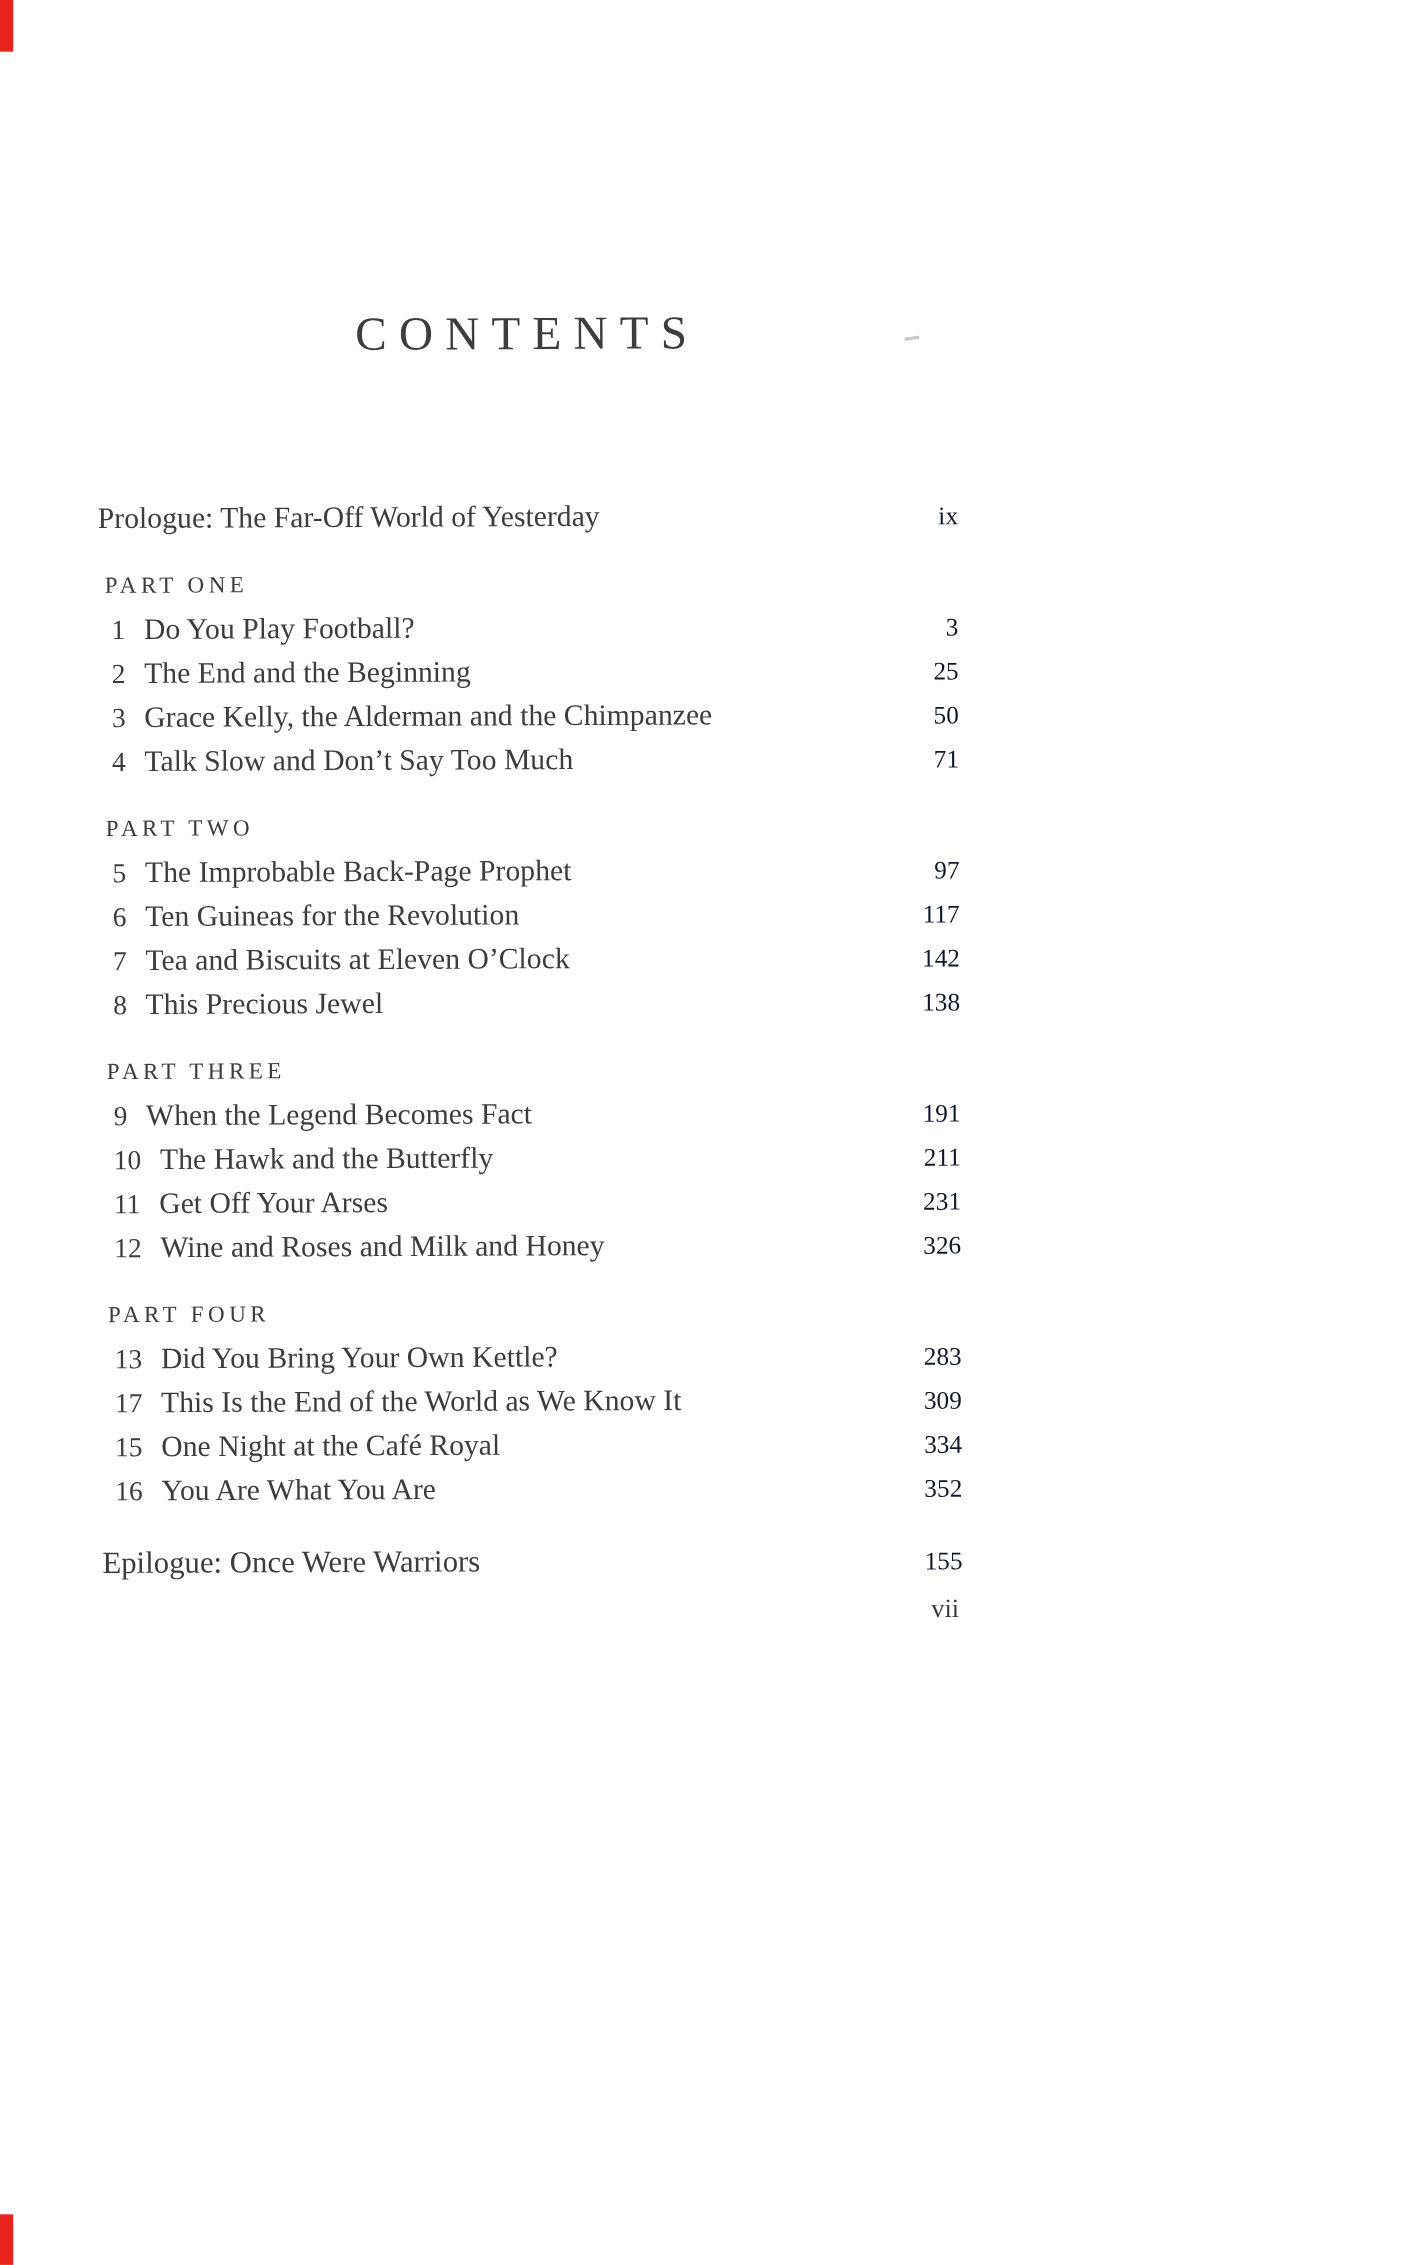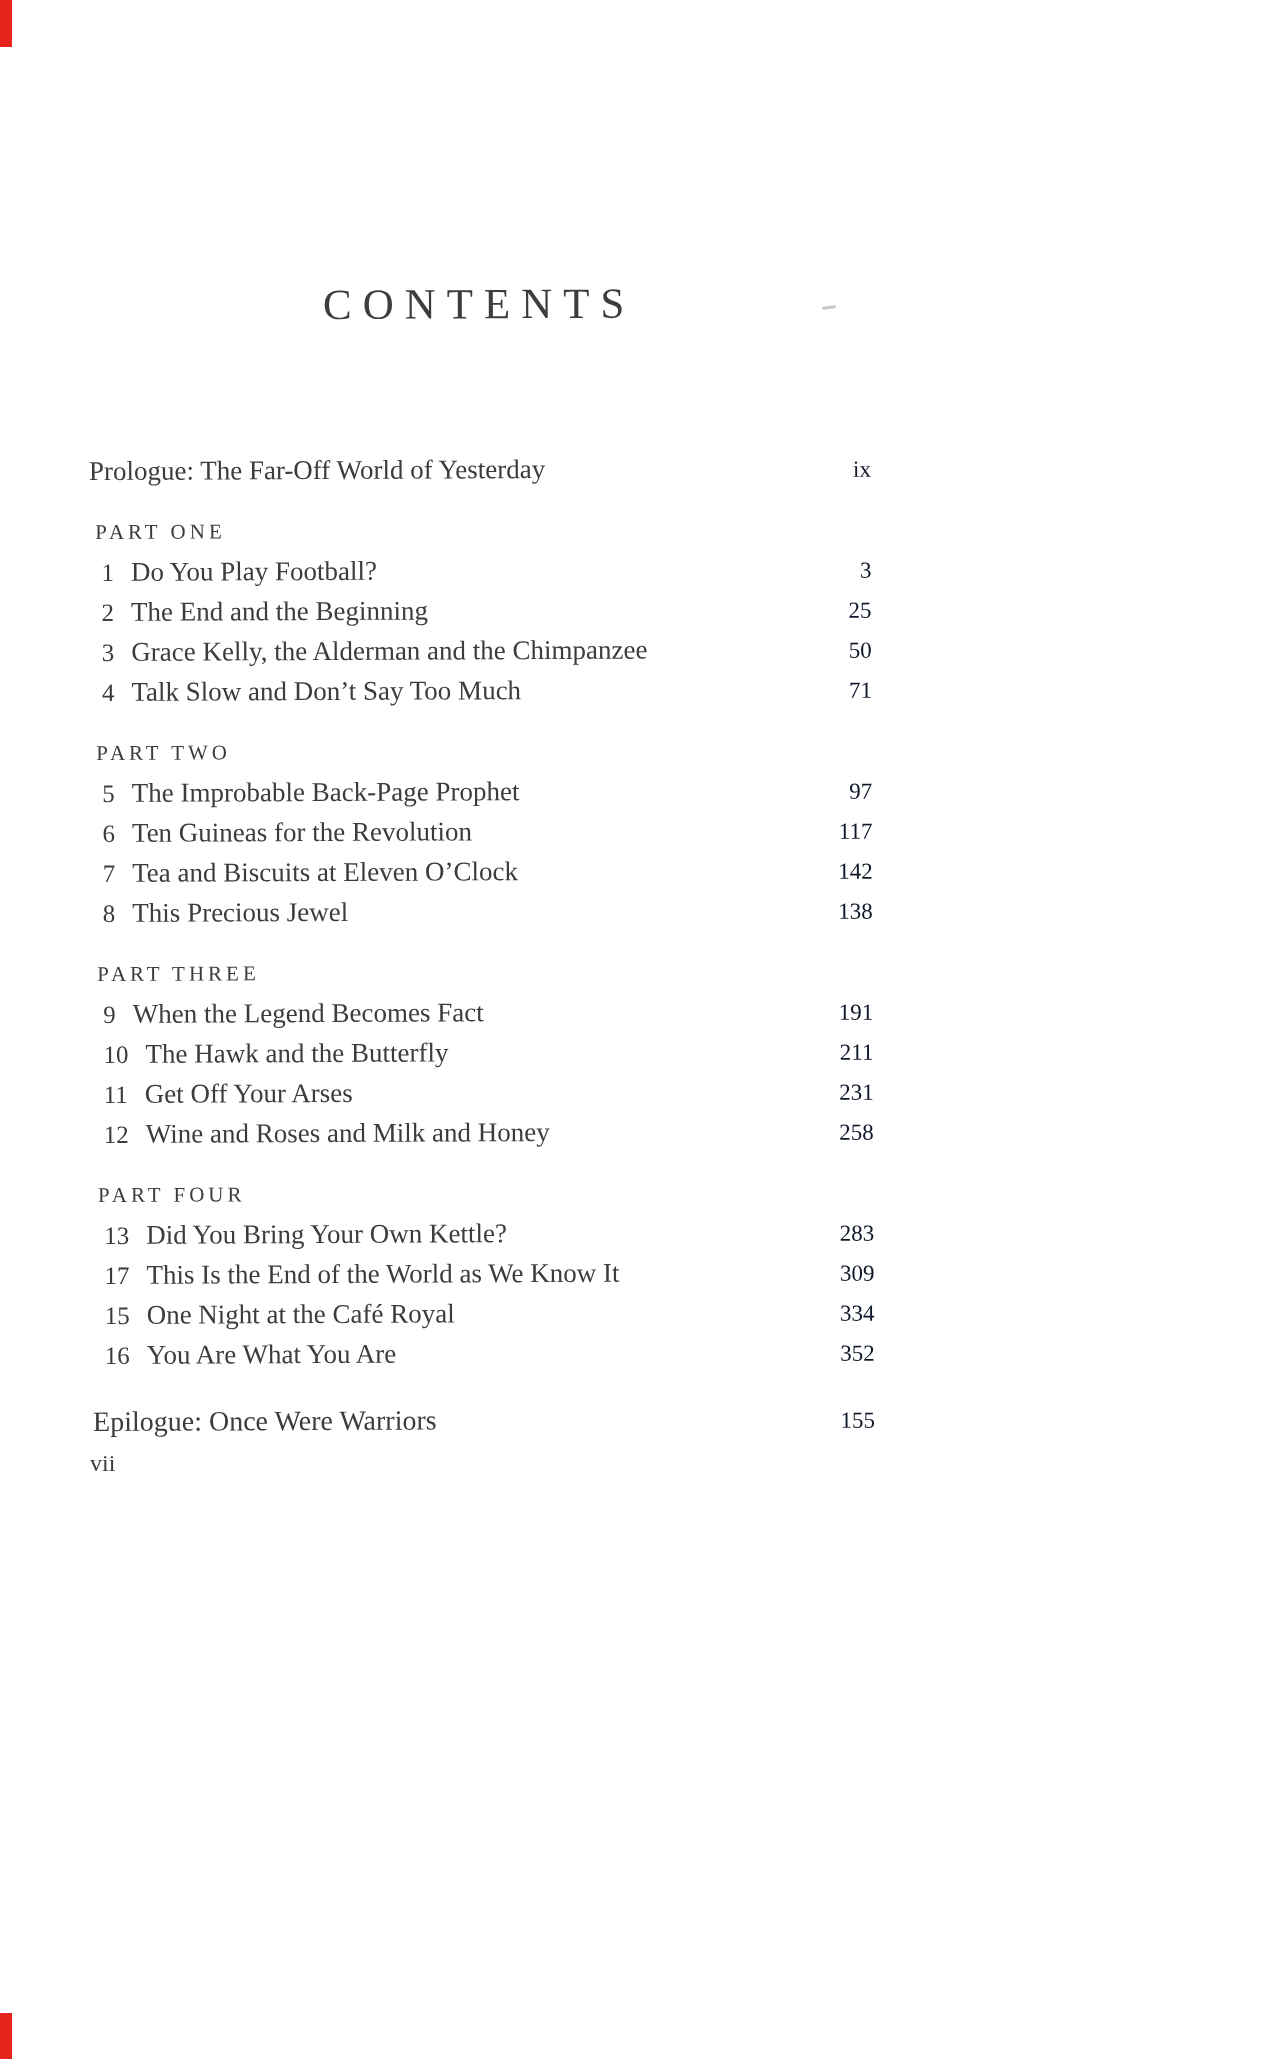--- a/index.html
+++ b/index.html
@@ -94,21 +94,21 @@
     color: #3c3c3c;
     font-feature-settings: "onum";
   }
   .chapter .chapter-title { flex: 1; }
 
   .footer-folio {
     position: absolute;
     left: 90px;
     width: 782px;
     top: 1450px;
-    text-align: left;
+    text-align: right;
     font-size: 24px;
     color: #3c3c3c;
   }
 </style>
 </head>
 <body>
 
 <div class="red-bar top"></div>
 <div class="red-bar bottom"></div>
 <div class="scan-mark"></div>
@@ -183,21 +183,21 @@
       <span class="pg">211</span>
     </div>
     <div class="row chapter">
       <span class="num">11</span>
       <span class="chapter-title">Get Off Your Arses</span>
       <span class="pg">231</span>
     </div>
     <div class="row chapter">
       <span class="num">12</span>
       <span class="chapter-title">Wine and Roses and Milk and Honey</span>
-      <span class="pg">258</span>
+      <span class="pg">326</span>
     </div>
   </section>
 
   <section class="part">
     <div class="part-heading">PART FOUR</div>
     <div class="row chapter">
       <span class="num">13</span>
       <span class="chapter-title">Did You Bring Your Own Kettle?</span>
       <span class="pg">283</span>
     </div>

